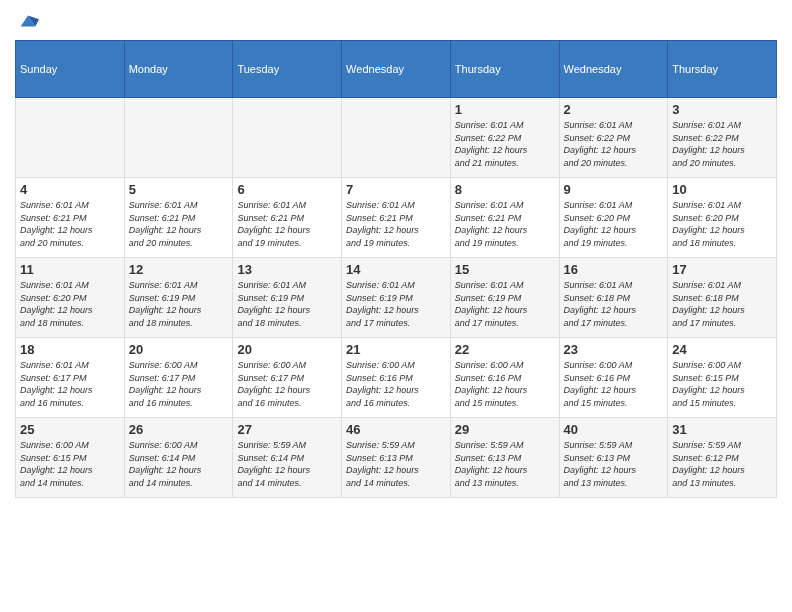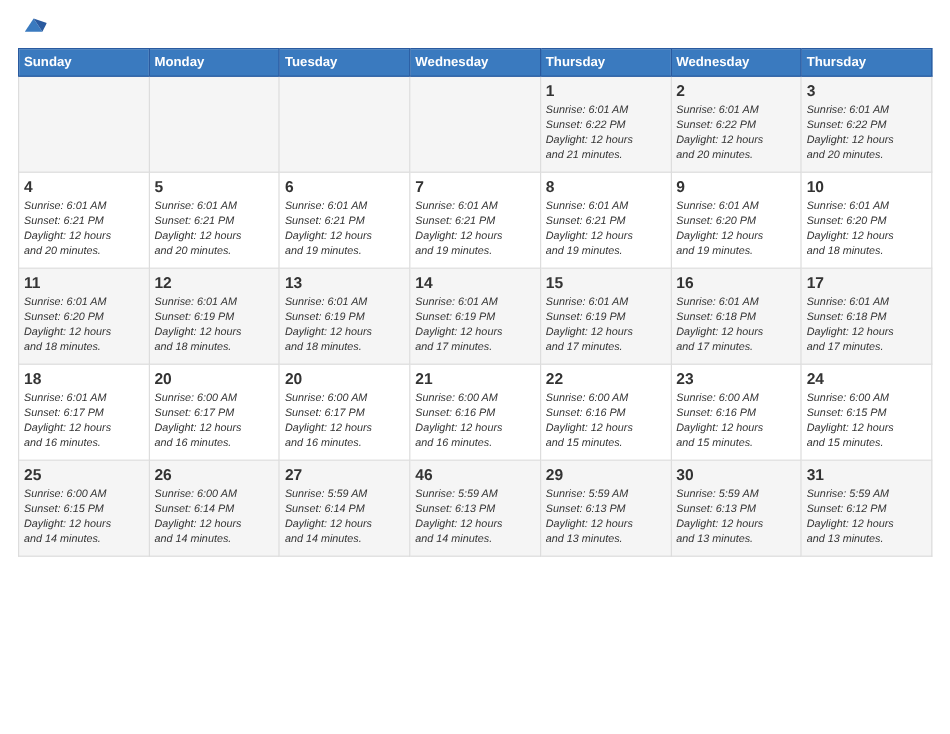--- a/index.html
+++ b/index.html
@@ -53,22 +53,22 @@
     }
     table {
       width: 100%;
       border-collapse: collapse;
       table-layout: fixed;
     }
     thead th {
       background-color: #3a7abf;
       color: #fff;
       font-size: 11px;
-      font-weight: bold;
-      padding: 5px 4px;
+      font-weight: normal;
+      padding: 22px 4px;
       text-align: left;
       border: 1px solid #2a5a9f;
       margin-left: 48px;
     }
     tbody tr {
       border-bottom: 1px solid #ccc;
     }
     tbody td {
       vertical-align: top;
       padding: 4px 4px;
@@ -345,21 +345,21 @@
 and 14 minutes.</div>
           </td>
           <td>
             <span class="day-num">29</span>
             <div class="day-info" style="white-space: pre-line;">Sunrise: 5:59 AM
 Sunset: 6:13 PM
 Daylight: 12 hours
 and 13 minutes.</div>
           </td>
           <td>
-            <span class="day-num">30</span>
+            <span class="day-num">40</span>
             <div class="day-info" style="white-space: pre-line;">Sunrise: 5:59 AM
 Sunset: 6:13 PM
 Daylight: 12 hours
 and 13 minutes.</div>
           </td>
           <td>
             <span class="day-num">31</span>
             <div class="day-info" style="white-space: pre-line;">Sunrise: 5:59 AM
 Sunset: 6:12 PM
 Daylight: 12 hours

